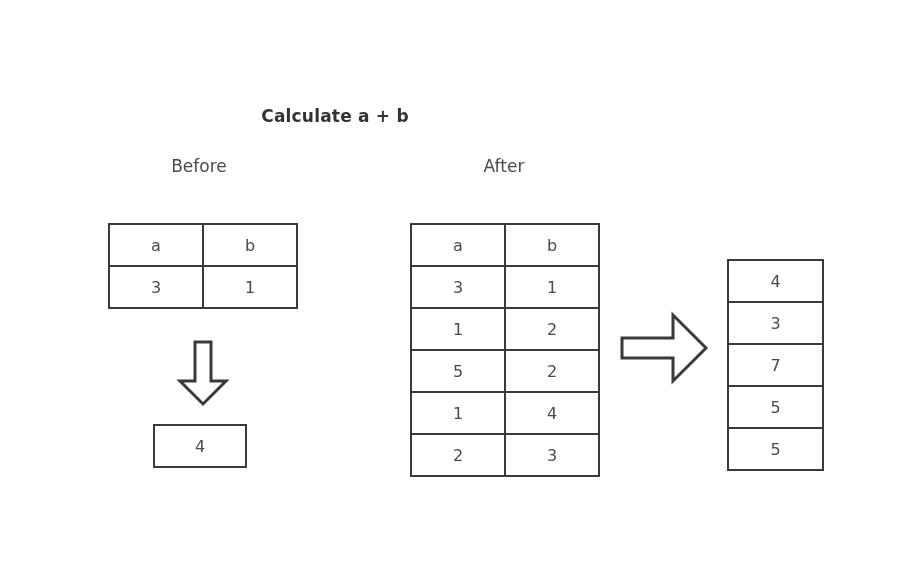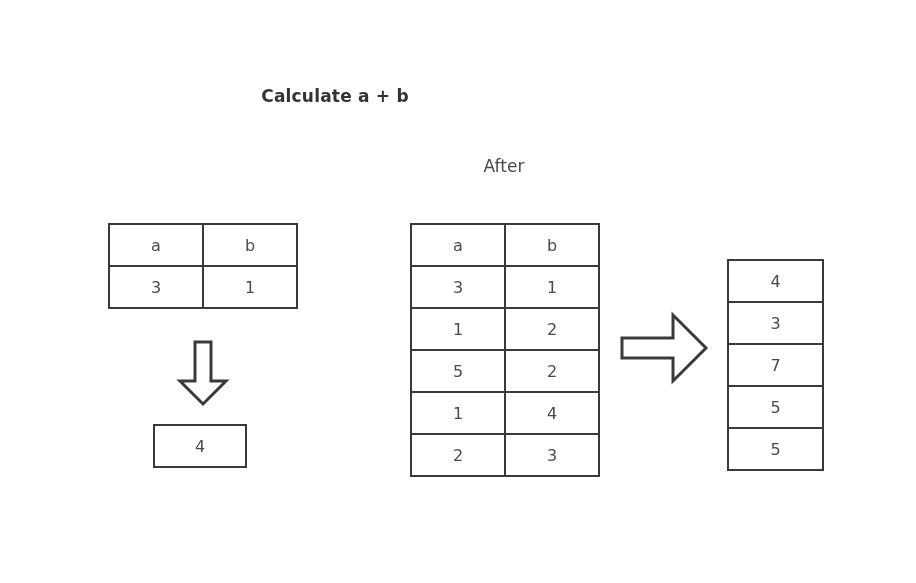--- a/index.html
+++ b/index.html
@@ -16,21 +16,21 @@
     width: 916px;
     height: 583px;
     background: #ffffff;
     overflow: hidden;
   }
 
   
   .title {
     position: absolute;
     left: 0;
-    top: 86px;
+    top: 106px;
     width: 670px;
     text-align: center;
     font-size: 17px;
     font-weight: bold;
     color: #333333;
     letter-spacing: 0.2px;
   }
   .section-label {
     position: absolute;
     top: 156px;
@@ -112,20 +112,21 @@
     stroke-linejoin: miter;
   }
 </style>
 </head>
 <body>
 
 <div id="canvas">
 
   <div class="title">Calculate a + b</div>
 
+  <div class="section-label" id="label-before">Before</div>
 
   <div class="section-label" id="label-after">After</div>
 
   <table class="grid" id="table-before">
     <tbody>
       <tr>
         <td>a</td>
         <td>b</td>
       </tr>
       <tr>

